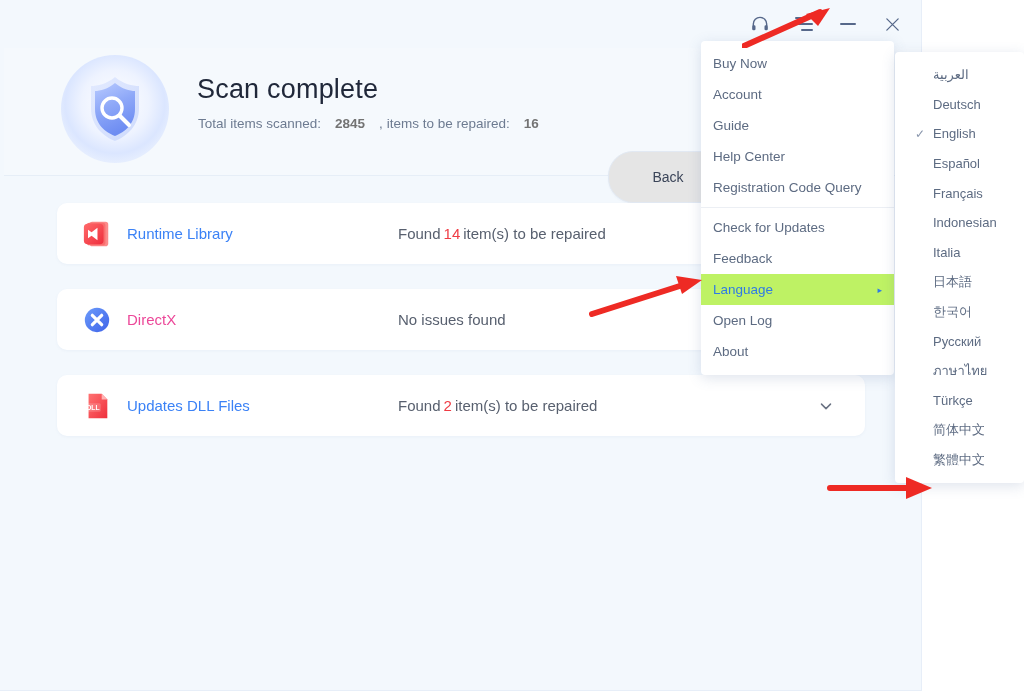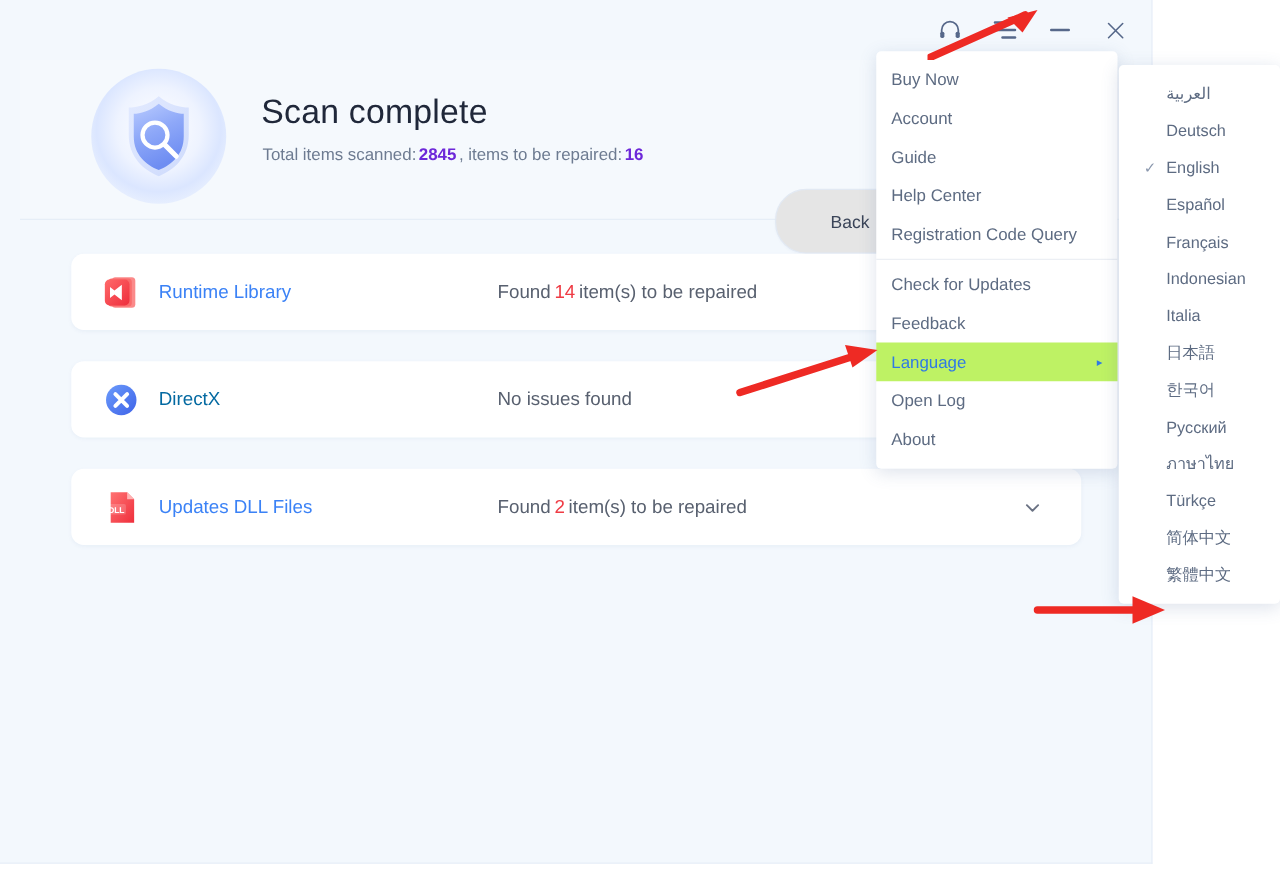--- a/index.html
+++ b/index.html
@@ -52,21 +52,21 @@
   .hamburger i { background: #56688a; border-radius: 1px; }
   .hamburger i:nth-child(1) { width: 18px; }
   .hamburger i:nth-child(2) { width: 18px; }
   .hamburger i:nth-child(3) { width: 12px; }
 
   .min-line { width: 16px; height: 2px; background: #56688a; border-radius: 1px; }
 
   
   .hero {
     position: absolute;
-    left: 16px; top: 48px;
+    left: 4px; top: 48px;
     width: 921px; height: 127px;
     background: #f5f9fd;
     border-bottom: 1px solid #e6eef7;
   }
   .shield-wrap {
     position: absolute;
     left: 57px; top: 7px;
     width: 108px; height: 108px;
     border-radius: 50%;
     background: radial-gradient(circle at 50% 45%, #ffffff 0%, #eef3ff 42%, #dbe6ff 62%, #eaf1fe 78%, #f5f9fd 100%);
@@ -80,21 +80,21 @@
     font-size: 27px;
     color: #20283a;
     letter-spacing: .2px;
   }
   .hero-sub {
     position: absolute;
     left: 194px; top: 68px;
     font-size: 13.5px;
     color: #6d7b91;
   }
-  .hero-sub .num { color: #6d28d9; font-weight: bold; margin: 0 2px; }
+  .hero-sub .num { color: #737373; font-weight: bold; margin: 0 14px; }
 
   .back-btn {
     position: absolute;
     left: 604px; top: 103px;
     width: 118px; height: 50px;
     border: 1px solid #e2e9f3;
     border-radius: 25px;
     background: #e5e5e5;
     display: flex; align-items: center; justify-content: center;
     font-size: 14px; color: #3a4458;
@@ -125,21 +125,21 @@
     transform: translateY(-50%);
     width: 32px; height: 32px;
     display: flex; align-items: center; justify-content: center;
   }
   .row-name {
     position: absolute;
     left: 70px;
     font-size: 15px;
   }
   .row-name.alert { color: #3b82f6; }
-  .row-name.ok { color: #0369a1; }
+  .row-name.ok { color: #ec4899; }
   .row-status {
     position: absolute;
     left: 341px;
     font-size: 15px;
     color: #58606f;
     text-align: right;
   }
   .row-status .cnt { color: #ef3b44; margin: 0 3px; }
   .row-chevron {
     position: absolute;

